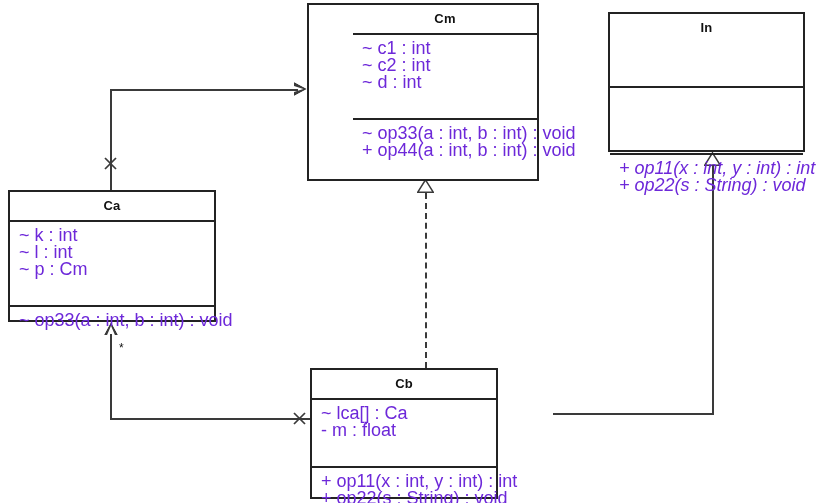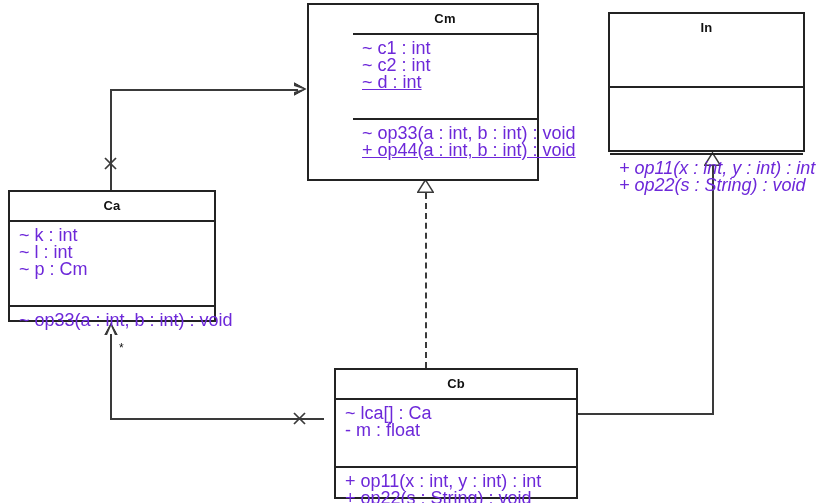--- a/index.html
+++ b/index.html
@@ -38,21 +38,21 @@
     color: #111111;
     padding: 6px 6px 7px 6px;
     letter-spacing: 0.2px;
   }
   .member {
     font-size: 18px;
     color: #6d28d9;
     line-height: 17px;
     white-space: nowrap;
   }
-  .member.static { text-decoration: underline; }
+  .member.static { }
   .member.abstract { font-style: italic; }
   .compartment.empty { height: 9px; padding: 0; }
   .compartment.grow { flex: 1 1 auto; margin-top: 21px; }
 
   
   .edge {
     position: absolute;
     background: #3a3a3a;
   }
   .edge.h { height: 1.6px; }
@@ -173,21 +173,21 @@
     <div class="compartment">
       <div class="member">~ k : int</div>
       <div class="member">~ l : int</div>
       <div class="member">~ p : Cm</div>
     </div>
     <div class="compartment grow">
       <div class="member">~ op33(a : int, b : int) : void</div>
     </div>
   </div>
 
-  <div class="uml-class" style="left:334px; top:368px; width:244px; height:131px;">
+  <div class="uml-class" style="left:310px; top:368px; width:188px; height:131px;">
     <div class="compartment class-name">Cb</div>
     <div class="compartment">
       <div class="member">~ lca[] : Ca</div>
       <div class="member">- m : float</div>
     </div>
     <div class="compartment grow">
       <div class="member">+ op11(x : int, y : int) : int</div>
       <div class="member">+ op22(s : String) : void</div>
     </div>
   </div>

